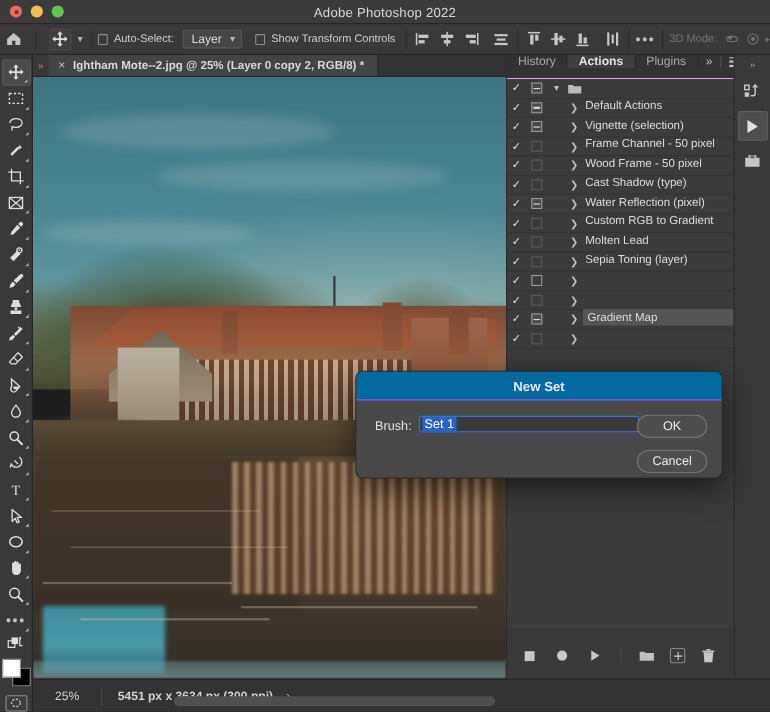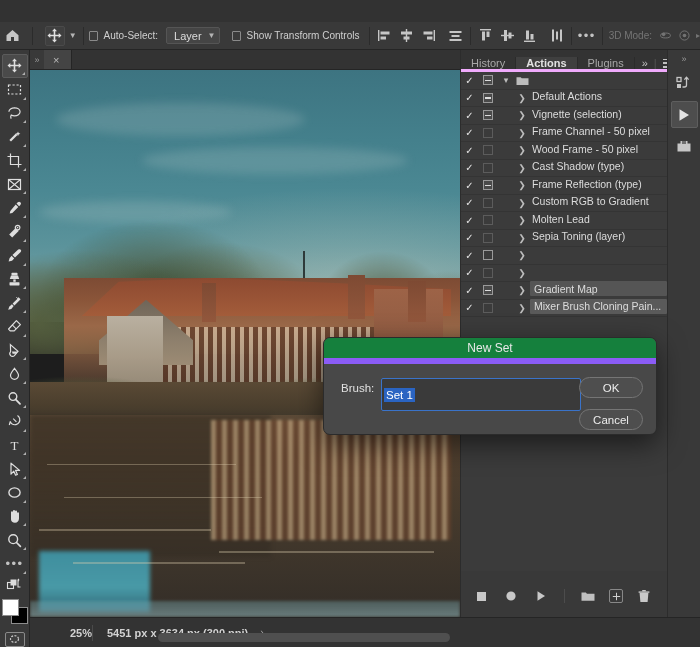--- a/index.html
+++ b/index.html
@@ -182,41 +182,41 @@
     background:linear-gradient(180deg, rgba(120,175,185,.35), rgba(150,190,195,.55));
     filter:blur(1.5px);
   }
   .ripple { position:absolute; height:1.5px; background:rgba(222,205,175,.35); filter:blur(.7px); }
 
   
   .statusbar {
     position:absolute; left:30px; right:0; bottom:0; height:30px;
     background:#333; border-top:1px solid #252525; display:flex; align-items:center;
   }
-  .stat-zoom { width:62px; text-align:right; color:#d2d2d2; font-size:11px; font-weight:bold; }
+  .stat-zoom { width:62px; text-align:center; color:#d2d2d2; font-size:11px; font-weight:normal; }
   .stat-sep { width:1px; height:16px; background:#4a4a4a; }
   .stat-dims { padding-left:14px; color:#d2d2d2; font-size:11px; font-weight:bold; }
   .stat-arrow { color:#b0b0b0; font-size:10px; padding-left:12px; }
   .hscroll { position:absolute; left:128px; right:250px; bottom:5px; height:9px;
     background:#4f4f4f; border-radius:5px; }
 
   
   .dock { position:absolute; right:0; top:50px; bottom:30px; width:240px; background:#393939; }
   .dock-strip { position:absolute; right:0; top:0; width:33px; bottom:0;
     background:#393939; border-left:1px solid #2c2c2c; display:flex;
     flex-direction:column; align-items:center; padding-top:4px; }
   .dock-btn { width:27px; height:27px; display:flex; align-items:center; justify-content:center;
     border-radius:2px; margin-bottom:4px; }
   .dock-btn.sel { background:#4d4d4d; border:1px solid #5e5e5e; }
   .dock-strip .collapse { color:#9a9a9a; font-size:9px; margin-bottom:6px; }
 
   .panel { position:absolute; left:0; top:0; right:33px; bottom:0;
     background:#393939; border-left:1px solid #2c2c2c; }
-  .panel-tabs { display:flex; align-items:flex-end; height:22px; background:#333;
-    border-bottom:3px solid #f0abfc; }
+  .panel-tabs { display:flex; align-items:flex-start; height:22px; background:#333;
+    border-bottom:1px solid #f0abfc; }
   .ptab { padding:0 10px; display:flex; align-items:center; font-size:11px; color:#a8a8a8;
     border-right:1px solid #2b2b2b; }
   .ptab.active { background:#3f3f3f; color:#e2e2e2; font-weight:bold; }
   .ptab-right { margin-left:auto; display:flex; align-items:center; gap:6px; padding:0 7px; }
   .hamburger { width:11px; height:9px; display:flex; flex-direction:column; justify-content:space-between; }
   .hamburger span { display:block; height:1.5px; background:#c0c0c0; }
 
   .actions-list { position:absolute; left:0; right:0; top:22px; bottom:46px; overflow:hidden;
     background:#3b3b3b; }
   .arow { display:flex; align-items:center; height:17.5px; font-size:10.5px;
@@ -241,43 +241,51 @@
   .fbtn { width:18px; height:16px; display:flex; align-items:center; justify-content:center; }
   .fbtn.boxed { border:1px solid #888; border-radius:2px; width:14px; height:14px; }
   .fsep { width:1px; height:14px; background:#4c4c4c; margin:0 2px; }
   .dialog {
     position:absolute; left:323px; top:337px; width:334px; height:98px;
     background:#484848; border-radius:7px; border:1px solid #2b2b2b;
     box-shadow:0 9px 28px rgba(0,0,0,.55);
     display:flex; flex-direction:column; overflow:hidden;
   }
   .dlg-title { height:26px; display:flex; align-items:center; justify-content:center;
-    background:#15803d; border-bottom:6px solid #8b5cf6;
-    font-size:12px; font-weight:normal; color:#e8e8e8; }
+    background:#0369a1; border-bottom:1px solid #8b5cf6;
+    font-size:12px; font-weight:bold; color:#e8e8e8; }
   .dlg-body { flex:1; position:relative; }
   .dlg-name-lbl { position:absolute; left:17px; top:18px; font-size:11.5px; color:#e0e0e0; }
   .dlg-input {
-    position:absolute; left:57px; top:14px; width:200px; height:33px;
+    position:absolute; left:57px; top:14px; width:200px; height:15px;
     background:#3a3a3a; border:1px solid #3a73c9; border-radius:2px;
     display:flex; align-items:center; padding-left:2px;
   }
   .dlg-input .sel { background:#2a64c2; color:#fff; font-size:11.5px; padding:1px 2px; }
   .dlg-btn {
     position:absolute; right:13px; width:64px; height:21px; border-radius:11px;
     border:1px solid #757575; background:#4e4e4e; color:#ececec;
     display:flex; align-items:center; justify-content:center; font-size:11.5px;
   }
   .dlg-btn.ok { top:13px; }
   .dlg-btn.cancel { top:45px; }
 </style>
 </head>
 <body>
 
 <div class="app">
 
+  <div class="titlebar">
+    <div class="traffic">
+      <div class="dot r"></div>
+      <div class="dot y"></div>
+      <div class="dot g"></div>
+    </div>
+    <div class="app-title">Adobe Photoshop 2022</div>
+  </div>
 
   <div class="optbar">
     <div class="opt-home">
       <svg class="ico" viewBox="0 0 17 17">
           <path d="M2.5 8.2 8.5 3l6 5.2V14H10v-4H7v4H2.5z" fill="#c6c6c6"></path>
         </svg>
     </div>
     <div class="vdiv"></div>
     <div class="tool-preset">
       <div class="tp-icon">
@@ -522,20 +530,21 @@
       <svg width="13" height="10" viewBox="0 0 13 10">
           <ellipse cx="6.5" cy="5" rx="4" ry="3.4" fill="none" stroke="#c9c9c9" stroke-width="1.2" stroke-dasharray="2 1.4"></ellipse>
         </svg>
     </div>
   </div>
 
   <div class="tabbar">
     <div class="expand-arrows">»</div>
     <div class="doctab">
       <span class="tabclose">×</span>
+      <span>Ightham Mote--2.jpg @ 25% (Layer 0 copy 2, RGB/8) *</span>
     </div>
   </div>
 
   <div class="canvas-wrap">
     <div class="photo">
       <div class="sky"></div>
       <div class="cloud" style="left:6%;top:6%;width:58%;height:6%;"></div>
       <div class="cloud" style="left:26%;top:14%;width:62%;height:5%;"></div>
       <div class="cloud" style="left:2%;top:24%;width:45%;height:4%;"></div>
       <div class="treeline"></div>
@@ -635,21 +644,21 @@
             </span>
           <span class="exp" style="margin-left:16px;">❯</span>
           <span class="name">Cast Shadow (type)</span>
         </div>
         <div class="arow">
           <span class="chk">✓</span>
           <span class="dlg">
               <span class="dlgbox none"></span>
             </span>
           <span class="exp" style="margin-left:16px;">❯</span>
-          <span class="name">Frame Reflection (type)</span>
+          <span class="name">Water Reflection (pixel)</span>
         </div>
         <div class="arow">
           <span class="chk">✓</span>
           <span class="dlg">
               <span class="dlgbox filled"></span>
             </span>
           <span class="exp" style="margin-left:16px;">❯</span>
           <span class="name">Custom RGB to Gradient</span>
         </div>
         <div class="arow">
@@ -689,21 +698,20 @@
             </span>
           <span class="exp" style="margin-left:16px;">❯</span>
           <span class="name">Gradient Map</span>
         </div>
         <div class="arow hl mid">
           <span class="chk">✓</span>
           <span class="dlg">
               <span class="dlgbox filled"></span>
             </span>
           <span class="exp" style="margin-left:16px;">❯</span>
-          <span class="name">Mixer Brush Cloning Pain...</span>
         </div>
         <div class="arow hl mid">
           <span class="chk">✓</span>
           <span class="dlg">
               <span class="dlgbox none"></span>
             </span>
           <span class="exp" style="margin-left:16px;">❯</span>
         </div>
       </div>
 

